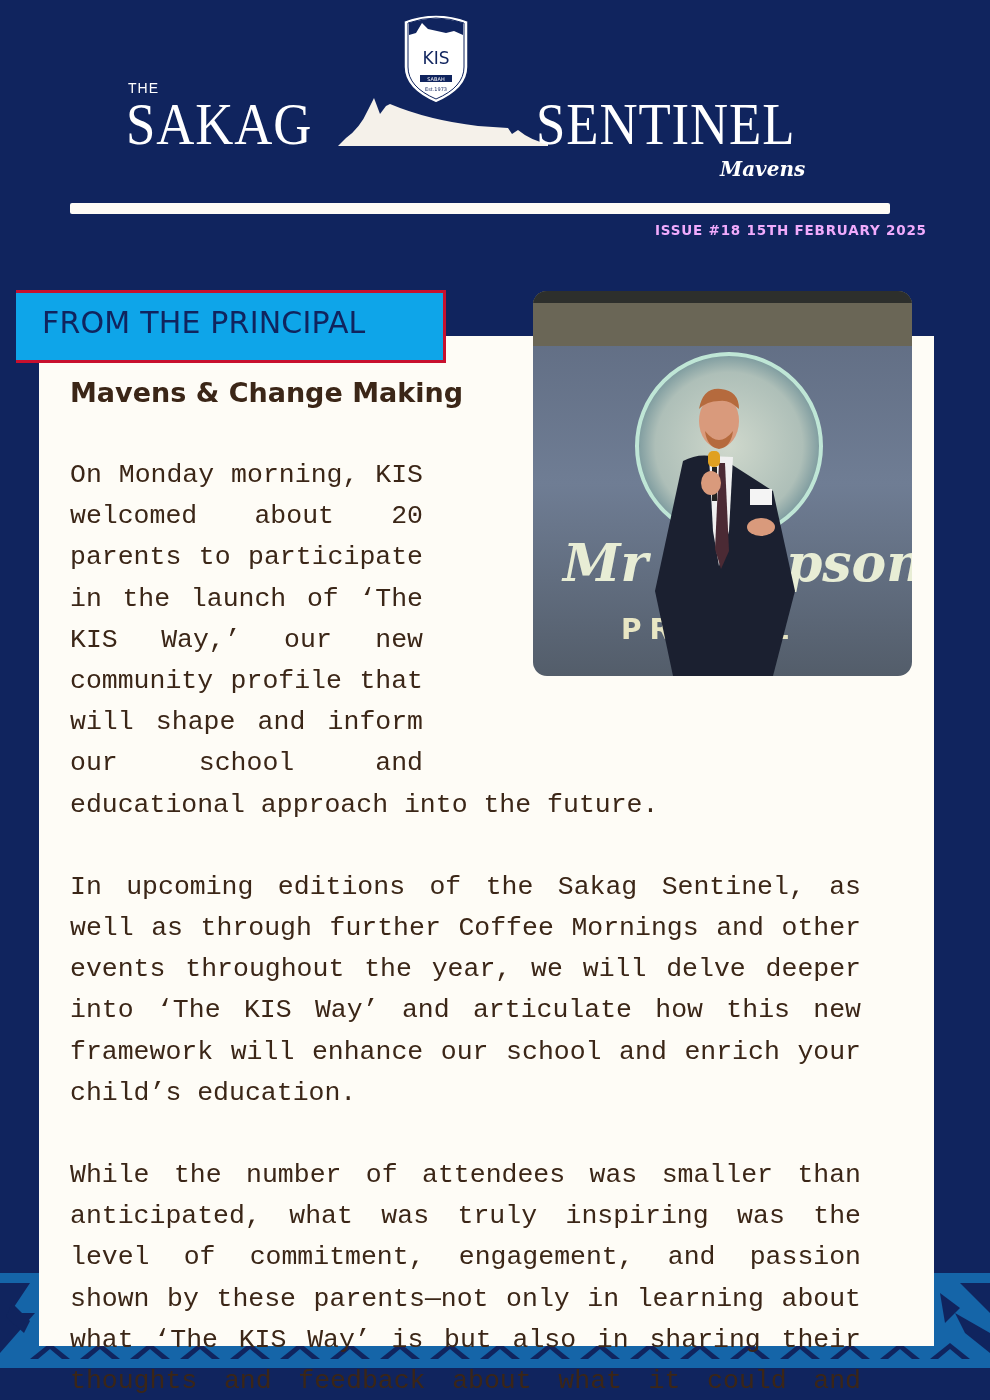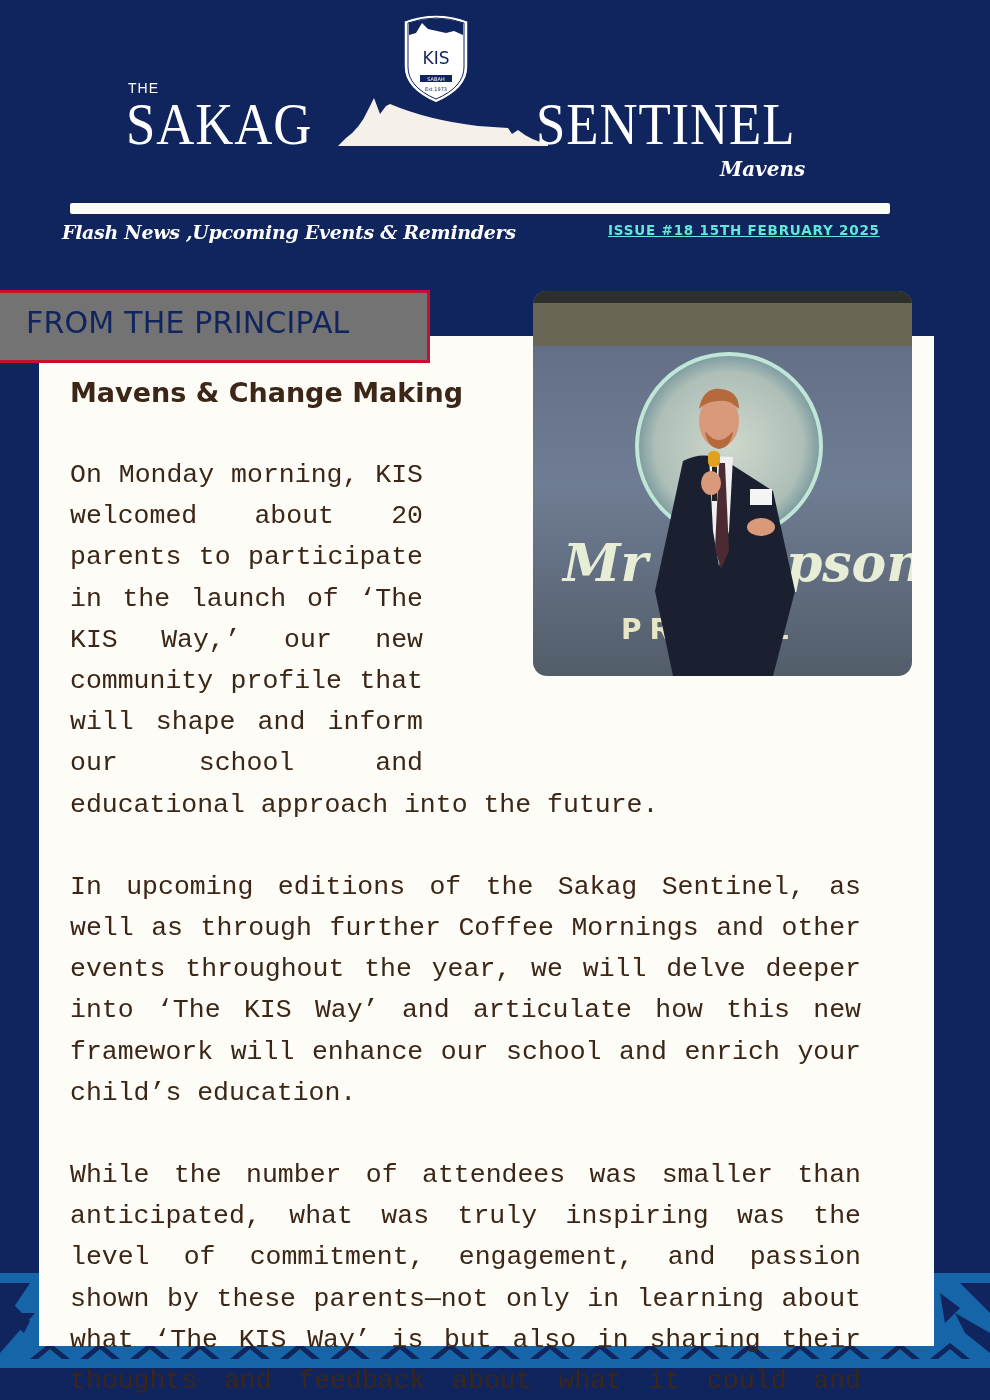--- a/index.html
+++ b/index.html
@@ -10,26 +10,26 @@
   }
   .masthead { position:absolute; left:0; top:0; width:990px; height:270px; }
   .the { position:absolute; left:128px; top:80px; color:#fff; font-family:"Liberation Sans", sans-serif; font-size:14px; letter-spacing:1px; }
   .sakag { position:absolute; left:126px; top:90px; color:#fff; font-family:"Liberation Serif", serif; font-size:60px; letter-spacing:1px; transform:scaleX(0.88); transform-origin:left top; }
   .sentinel { position:absolute; left:536px; top:90px; color:#fff; font-family:"Liberation Serif", serif; font-size:60px; letter-spacing:1px; transform:scaleX(0.88); transform-origin:left top; }
   .compact { position:absolute; left:720px; top:157px; color:#fff; font-family:"DejaVu Serif", serif; font-style:italic; font-weight:bold; font-size:20px; }
   .mountain { position:absolute; left:338px; top:94px; }
   .crest { position:absolute; left:400px; top:13px; }
   .rule { position:absolute; left:70px; top:203px; width:820px; height:11px; background:#fdfbf5; border-radius:2px; }
   .tagline { position:absolute; left:62px; top:221px; color:#fff; font-family:"DejaVu Serif", serif; font-style:italic; font-weight:bold; font-size:19px; letter-spacing:-0.3px; }
-  .issue { position:absolute; left:608px; top:222px; color:#5eead4; font-family:"DejaVu Sans", sans-serif; font-weight:bold; font-size:13.5px; letter-spacing:0.8px;text-decoration:underline; }
+  .issue { position:absolute; left:655px; top:222px; color:#f0abfc; font-family:"DejaVu Sans", sans-serif; font-weight:bold; font-size:13.5px; letter-spacing:0.8px; }
 
   .pattern { position:absolute; left:0; top:1273px; width:990px; height:95px; }
 
   .card { position:absolute; left:39px; top:336px; width:895px; height:1010px; background:#fefcf6; }
-  .label-box { position:absolute; left:0; top:290px; width:427px; height:67px; background:#737373; border:3px solid #c8102e; border-left:none; box-sizing:content-box; }
+  .label-box { position:absolute; left:16px; top:290px; width:427px; height:67px; background:#0ea5e9; border:3px solid #c8102e; border-left:none; box-sizing:content-box; }
   .label-text { position:absolute; left:26px; top:12px; color:#10245e; font-family:"DejaVu Sans", sans-serif; font-size:30px; letter-spacing:0.2px; }
 
   .photo { position:absolute; left:533px; top:291px; width:379px; height:385px; border-radius:14px; overflow:hidden; }
 
   .article { position:absolute; left:70px; top:372px; width:803px; color:#3b2617; font-family:"DejaVu Sans", sans-serif; }
   .headline { font-weight:bold; font-size:27px; margin:0 0 41px 0; line-height:42px; }
   .para { font-size:26.5px; line-height:41.2px; margin:0 12px 41px 0; text-align:justify;font-family:Liberation Mono, monospace; }
   .para.first { text-indent:0; }
   .float-spacer { float:right; width:450px; height:313px; }
 </style>
@@ -50,21 +50,20 @@
     <path d="M9 10 Q36 1 63 10 L63 22 L54 18 L46 20 L28 16 L22 10 L16 20 L9 22 Z" fill="#10245e"></path>
     <text x="36" y="51" text-anchor="middle" font-family="DejaVu Sans, sans-serif" font-size="17" fill="#10245e">KIS</text>
     <rect x="20" y="62" width="32" height="7" fill="#10245e"></rect>
     <text x="36" y="68" text-anchor="middle" font-family="DejaVu Sans, sans-serif" font-size="5" fill="#fff">SABAH</text>
     <text x="36" y="78" text-anchor="middle" font-family="DejaVu Sans, sans-serif" font-size="5" fill="#10245e">Est.1973</text>
   </svg>
 
   <div class="sentinel">SENTINEL</div>
   <div class="compact">Mavens</div>
   <div class="rule"></div>
-  <div class="tagline">Flash News ,Upcoming Events &amp; Reminders</div>
   <div class="issue">ISSUE #18 15TH FEBRUARY 2025</div>
 </div>
 
 <svg class="pattern" width="990" height="95" viewBox="0 0 990 95">
   <rect x="0" y="0" width="990" height="95" fill="#1565a8"></rect>
   <g fill="#10245e">
     <path d="M0 10 L30 10 L10 40 L35 40 L0 80 Z"></path>
     <path d="M12 30 L30 48 L24 60 L6 44 Z"></path>
     <path d="M960 10 L990 10 L990 40 L975 25 Z"></path>
     <path d="M955 40 L990 60 L990 80 L965 60 Z"></path>

